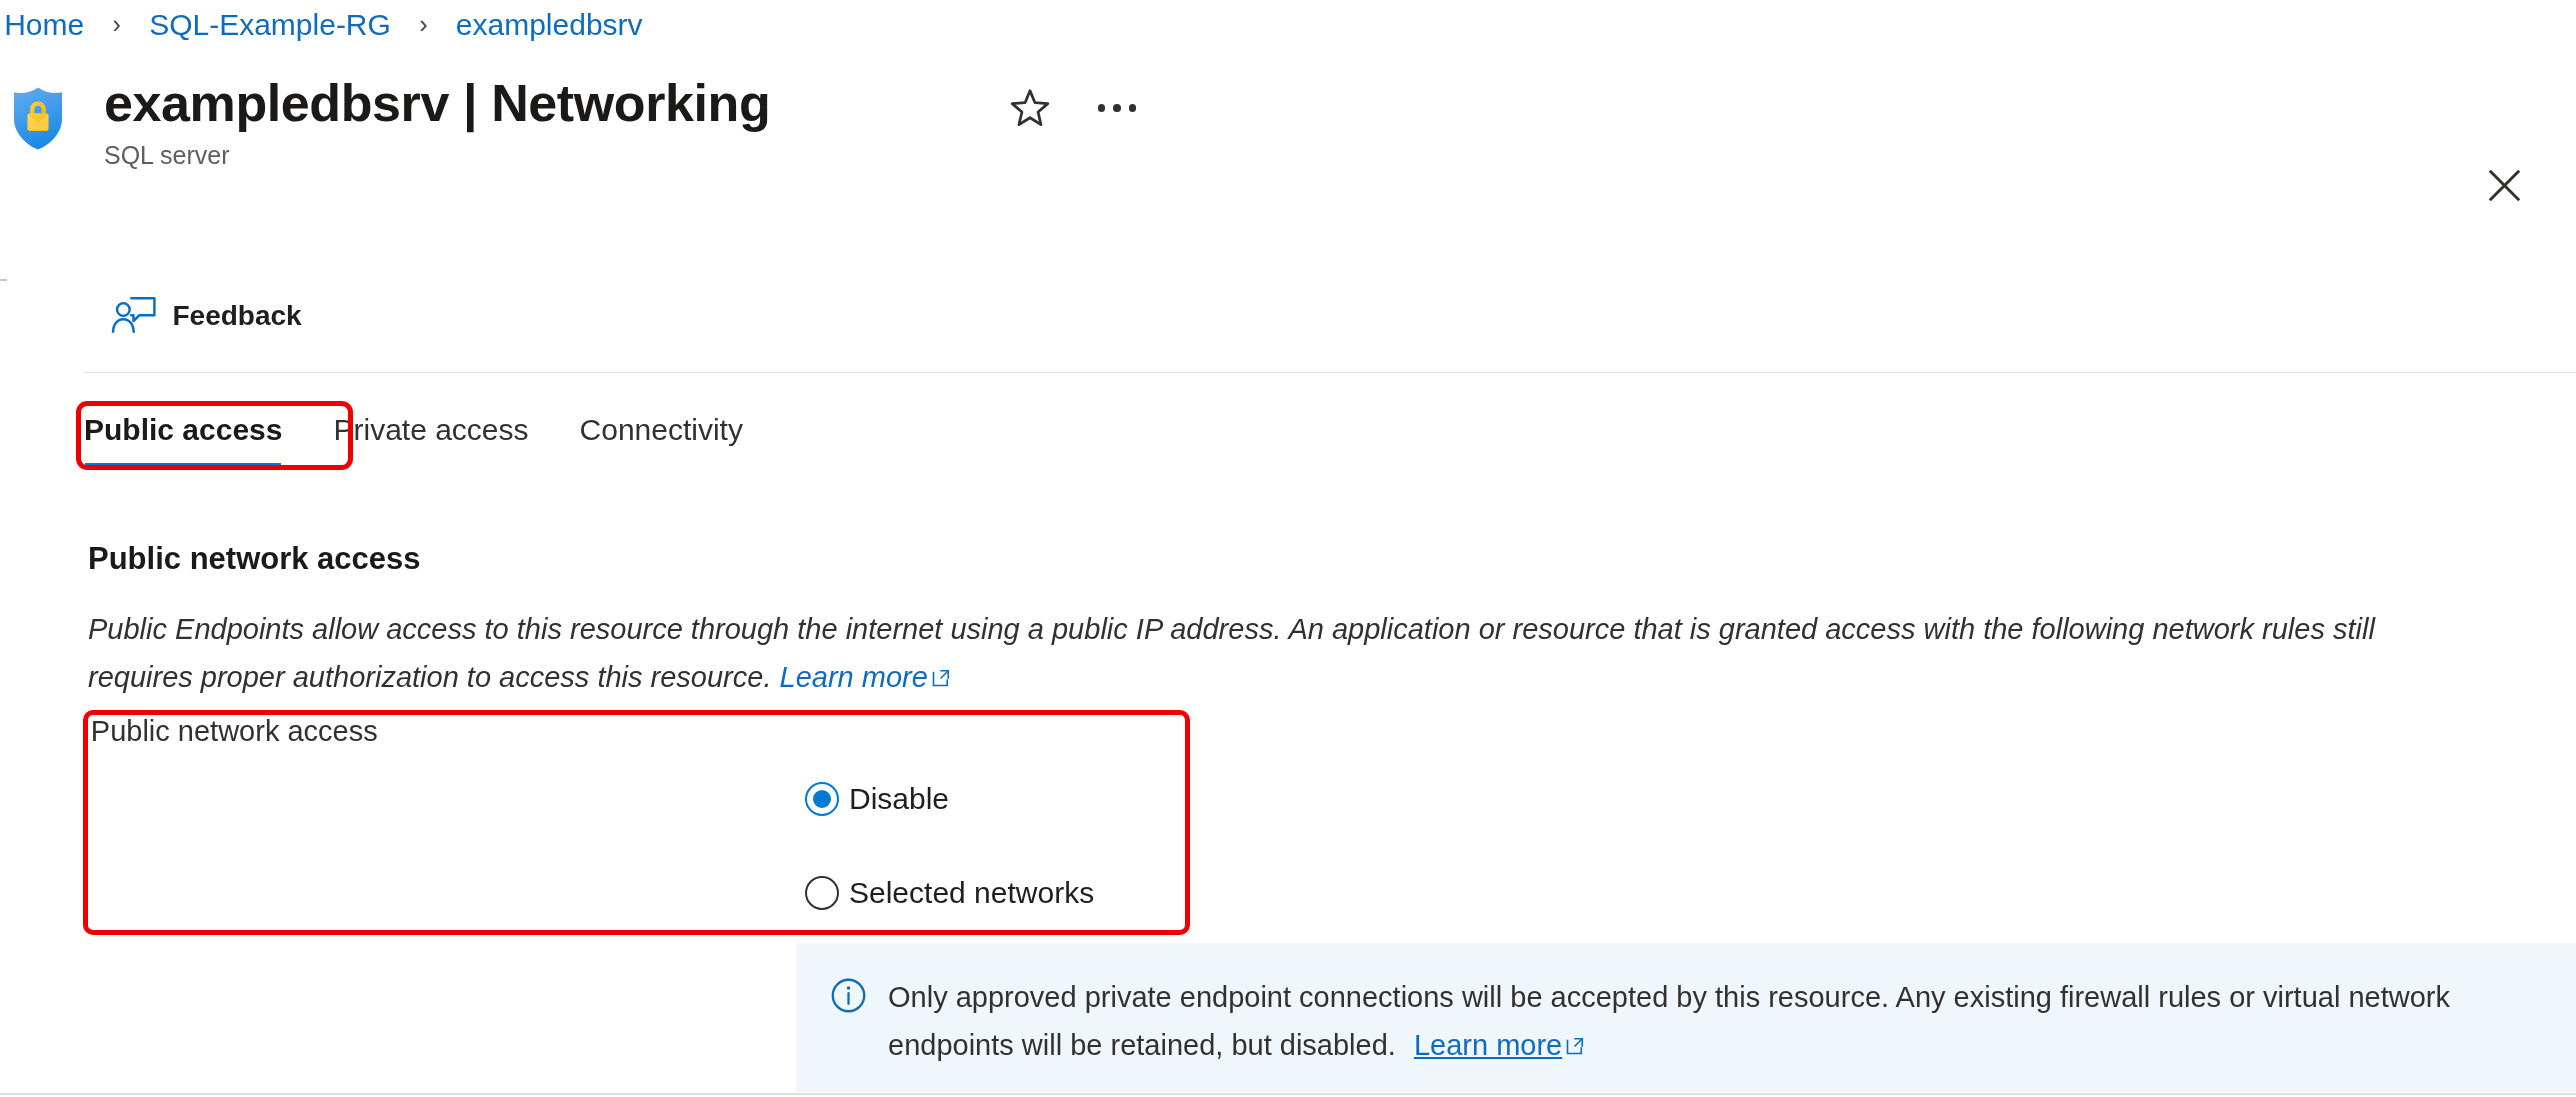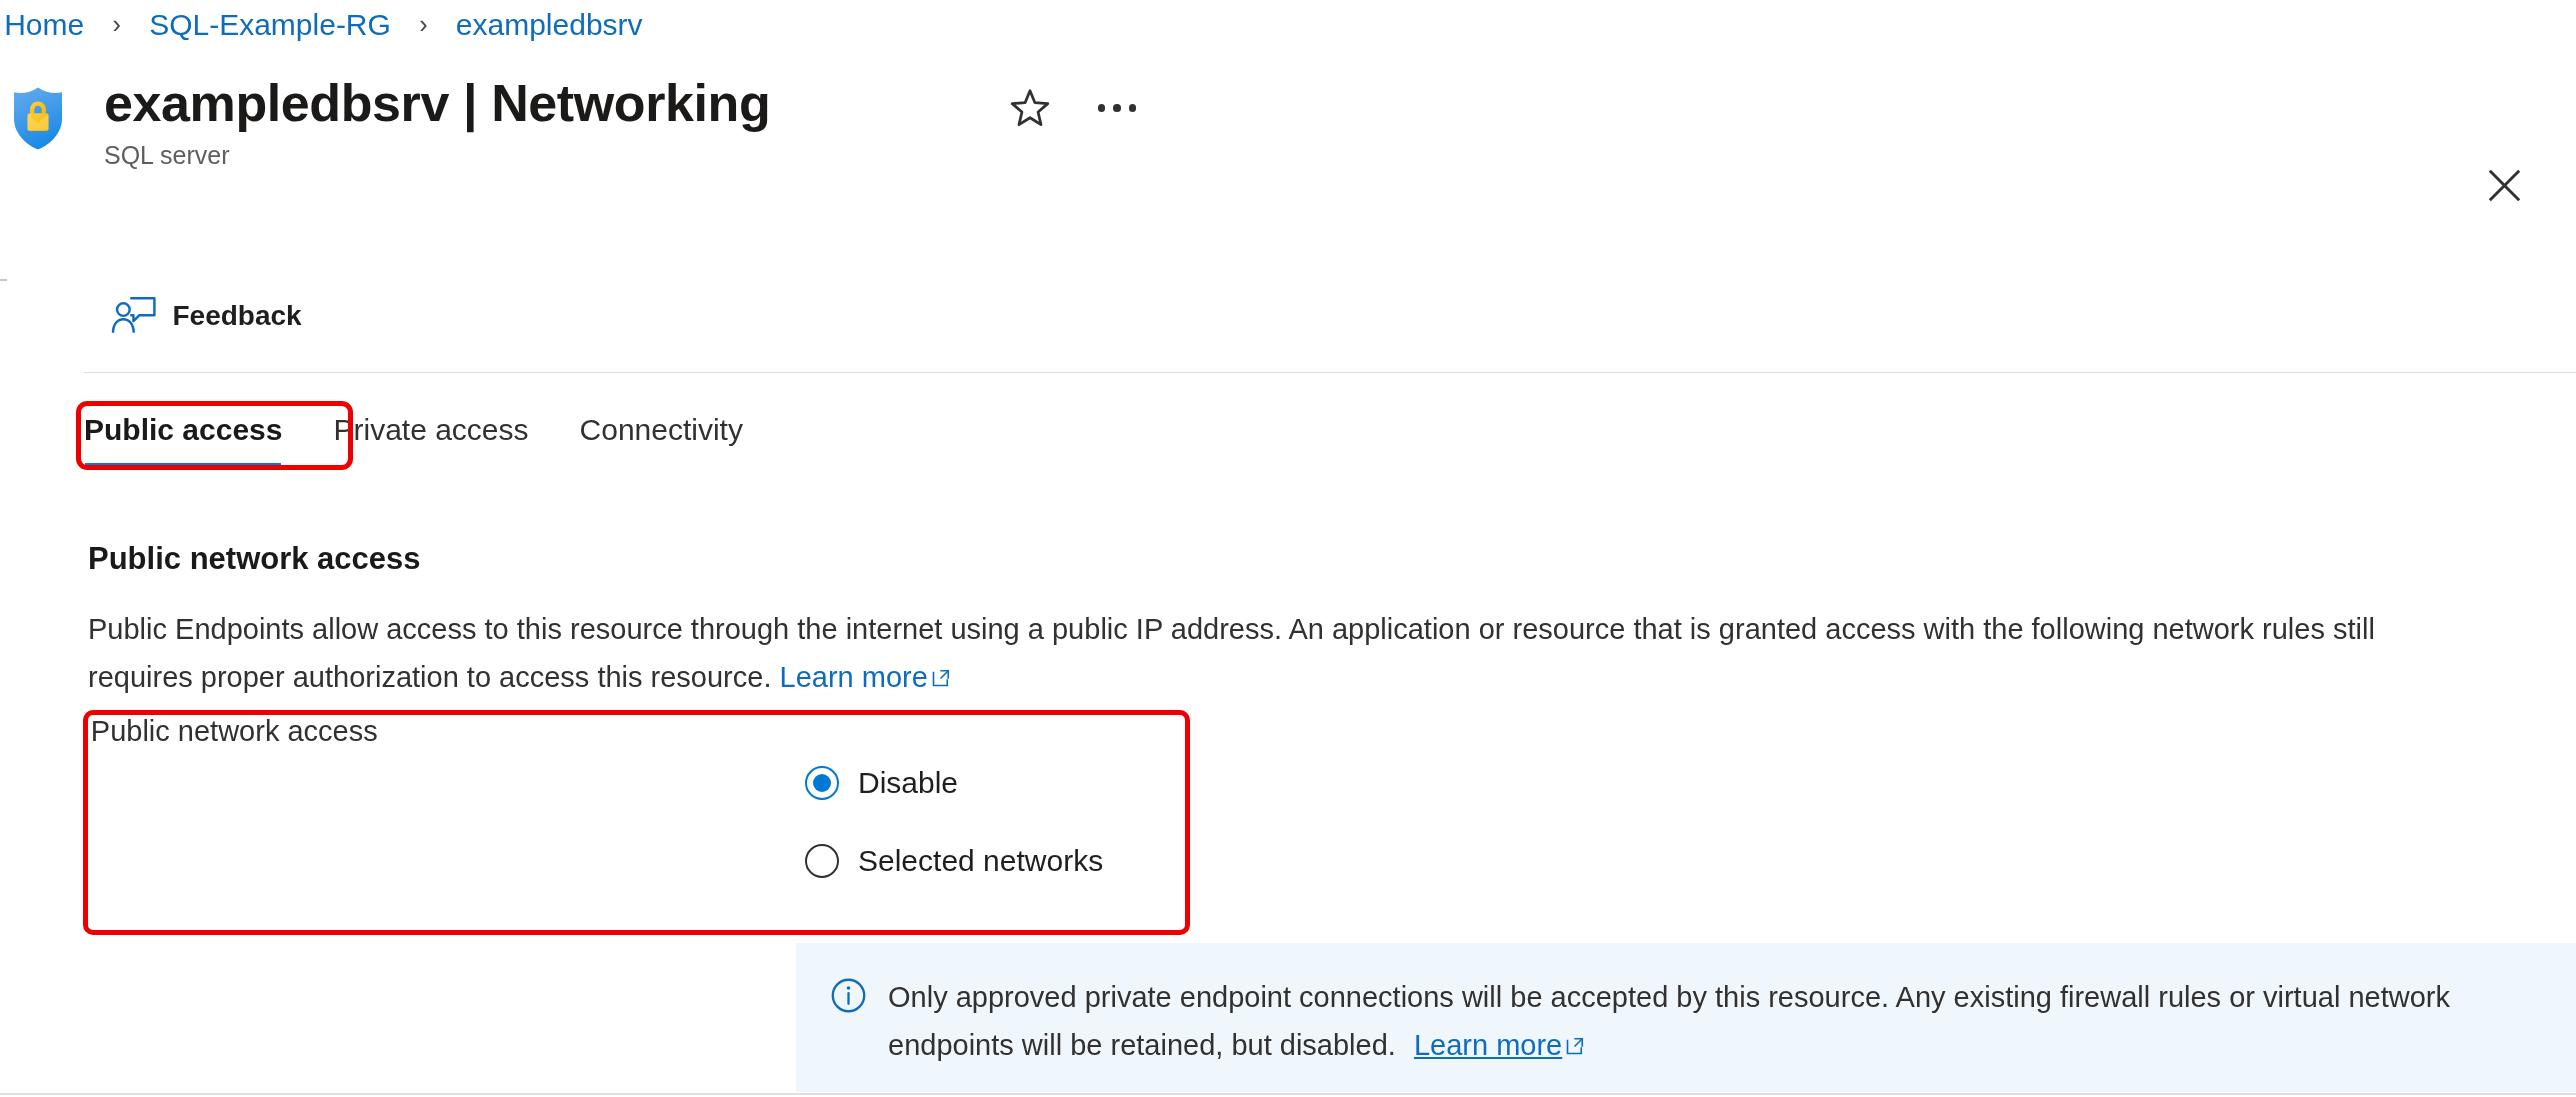--- a/index.html
+++ b/index.html
@@ -203,20 +203,21 @@
     white-space: nowrap;
   }
   .section-desc {
     position: absolute;
     left: 88px;
     top: 605px;
     width: 2394px;
     font-size: 29px;
     line-height: 48px;
     color: #323130;
+    font-style: italic;
   }
   .inline-link {
     color: #0f6cbd;
     text-decoration: none;
     cursor: pointer;
   }
   .ext-glyph {
     display: inline-block;
     width: 20px;
     height: 20px;
@@ -244,22 +245,23 @@
     position: absolute;
     left: 717px;
     top: 51px;
     display: flex;
     flex-direction: column;
     gap: 44px;
   }
   .radio-opt {
     display: flex;
     align-items: flex-end;
-    gap: 19px;
-    cursor: pointer;
+    gap: 10px;
+    cursor: pointer;
+    margin-top: 16px;
   }
   .radio-dot {
     width: 34px;
     height: 34px;
     border-radius: 50%;
     border: 2.8px solid #323130;
     background: #ffffff;
     position: relative;
     flex: 0 0 auto;
   }

